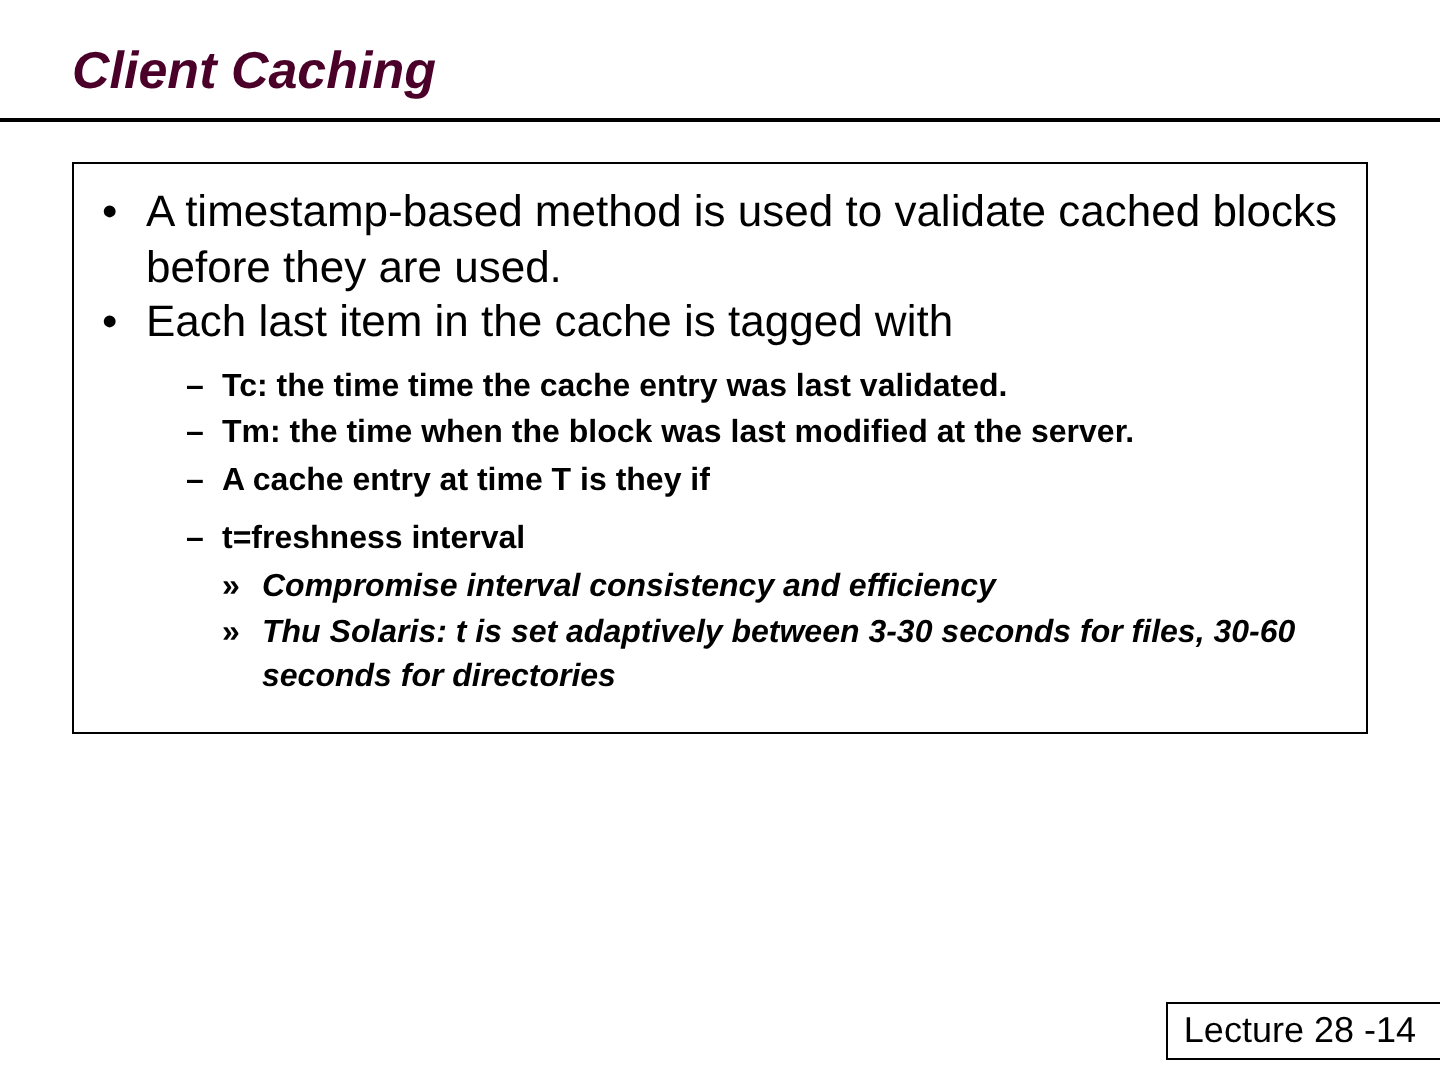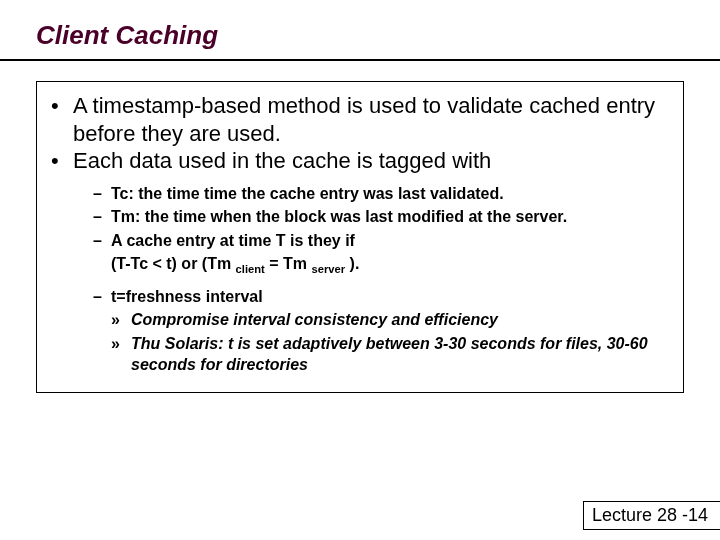--- a/index.html
+++ b/index.html
@@ -117,50 +117,43 @@
 </head>
 <body>
 
 <div class="title">Client Caching</div>
 <hr class="hr">
 
 <div class="content-box">
   <ul class="bullet-list">
     <li class="bullet-item">
       <span class="bm">•</span>
-      <span class="bt">A timestamp-based method is used to validate cached entry before they are used.</span>
+      <span class="bt">A timestamp-based method is used to validate cached blocks before they are used.</span>
     </li>
     <li class="bullet-item">
       <span class="bm">•</span>
-      <span class="bt">Each data used in the cache is tagged with</span>
+      <span class="bt">Each last item in the cache is tagged with</span>
     </li>
   </ul>
 
   <ul class="dash-list">
     <li class="dash-item">
       <span class="dm">–</span>
       <span class="dt">Tc: the time time the cache entry was last validated.</span>
     </li>
     <li class="dash-item">
       <span class="dm">–</span>
       <span class="dt">Tm: the time when the block was last modified at the server.</span>
     </li>
     <li class="dash-item">
       <span class="dm">–</span>
       <span class="dt">A cache entry at time T is they if</span>
     </li>
   </ul>
 
-  <div class="indent-line">
-    <span>(T-Tc &lt; t) or (Tm</span>
-    <sub>client</sub>
-    <span> = Tm</span>
-    <sub>server</sub>
-    <span>).</span>
-  </div>
 
   <ul class="dash-list">
     <li class="dash-item">
       <span class="dm">–</span>
       <span class="dt">t=freshness interval</span>
     </li>
   </ul>
 
   <ul class="sub-list">
     <li class="sub-item">

